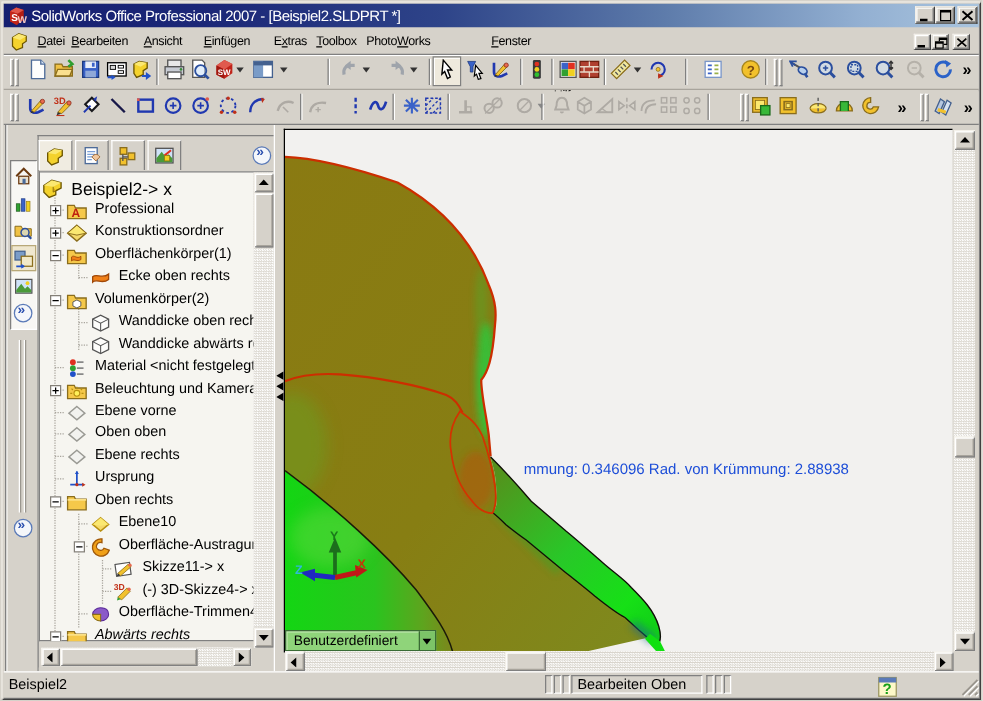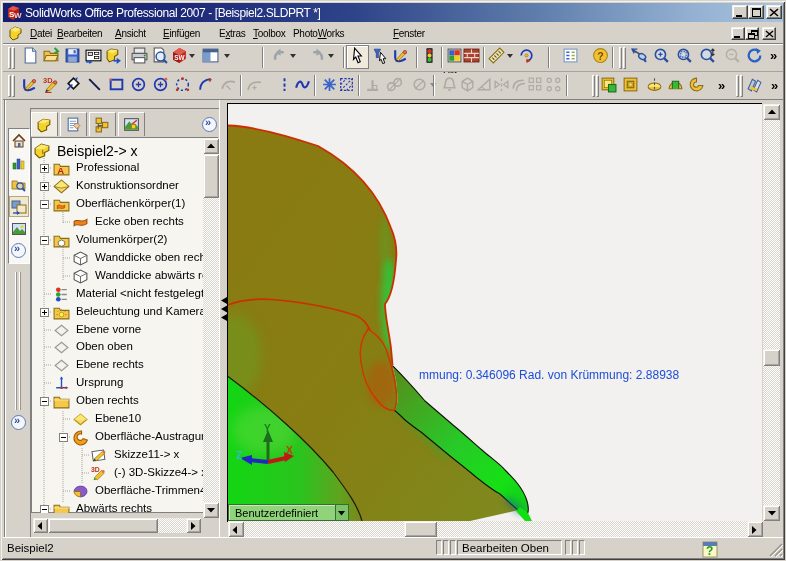--- a/index.html
+++ b/index.html
@@ -596,21 +596,21 @@
     <div class="abs" style="left:83px;top:329px;font-size:11.5px;color:#000;white-space:nowrap;">(-) 3D-Skizze4-&gt; x</div>
     <svg class="abs" style="left:41px;top:346px;" width="17" height="17" viewBox="0 0 16 16">
       <path d="M2,8 C2,5 5,3 8,3 C12,3 14,5 14,8 C14,11 11,13 8,13 Z" fill="#8a5ac8" stroke="#5a2a98" stroke-width=".8"></path>
       <path d="M8,13 C5,13 2,11 2,8 L8,8 Z" fill="#f2c12c" stroke="#8a6d1c" stroke-width=".8"></path>
     </svg>
     <div class="abs" style="left:64px;top:347px;font-size:11.5px;color:#000;white-space:nowrap;">Oberfläche-Trimmen4-&gt;</div>
     <svg class="abs" style="left:22px;top:364px;" width="17" height="17" viewBox="0 0 16 16">
       <path d="M1,4 L6,4 L7,6 L15,6 L15,14 L1,14 Z" fill="#f5c84a" stroke="#8a6d1c" stroke-width="1"></path>
       <path d="M1,6.5 L15,6.5" stroke="#fbe186" stroke-width="1.2"></path>
     </svg>
-    <div class="abs" style="left:45px;top:365px;font-size:11.5px;color:#000;white-space:nowrap;">Abwärts rechts</div>
+    <div class="abs" style="left:45px;top:365px;font-size:11.5px;color:#000;white-space:nowrap;font-style:italic;">Abwärts rechts</div>
     <div class="abs" style="left:9px;top:368px;width:9px;height:9px;background:#fff;border:1px solid #848078;"></div>
     <div class="abs" style="left:11px;top:372px;width:5px;height:1px;background:#000;"></div>
   </div>
 <div class="abs track" style="left:203px;top:138px;width:16px;height:380px;"></div>
 <div class="abs scrollbtn" style="left:203px;top:138px;width:16px;height:16px;">
     <svg width="10" height="9" viewBox="0 0 10 9">
       <path d="M1,6 L9,6 L5,1.5 Z" fill="#000"></path>
     </svg>
   </div>
 <div class="abs scrollbtn" style="left:203px;top:502px;width:16px;height:16px;">

